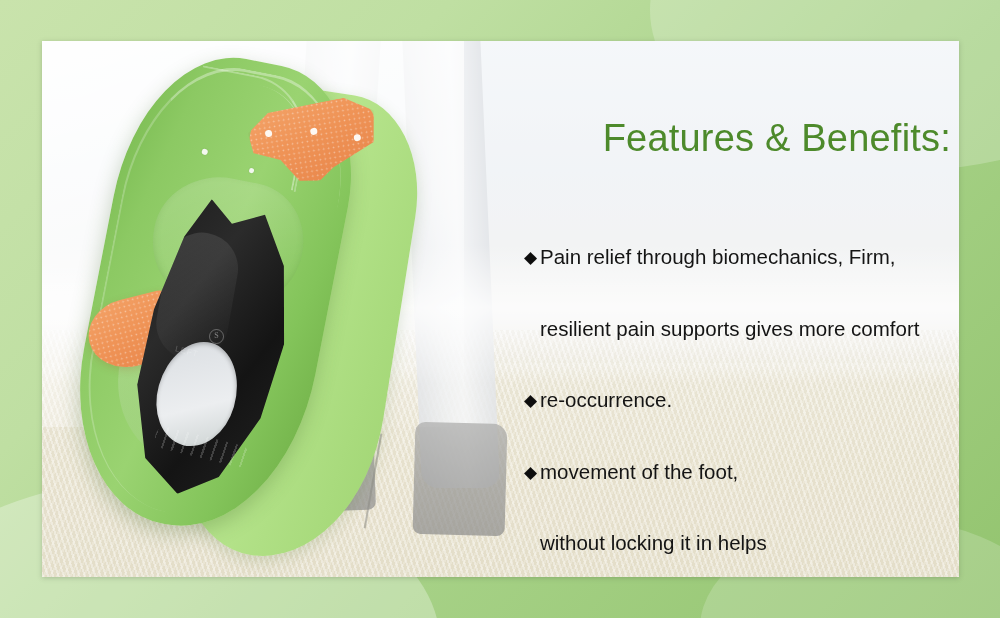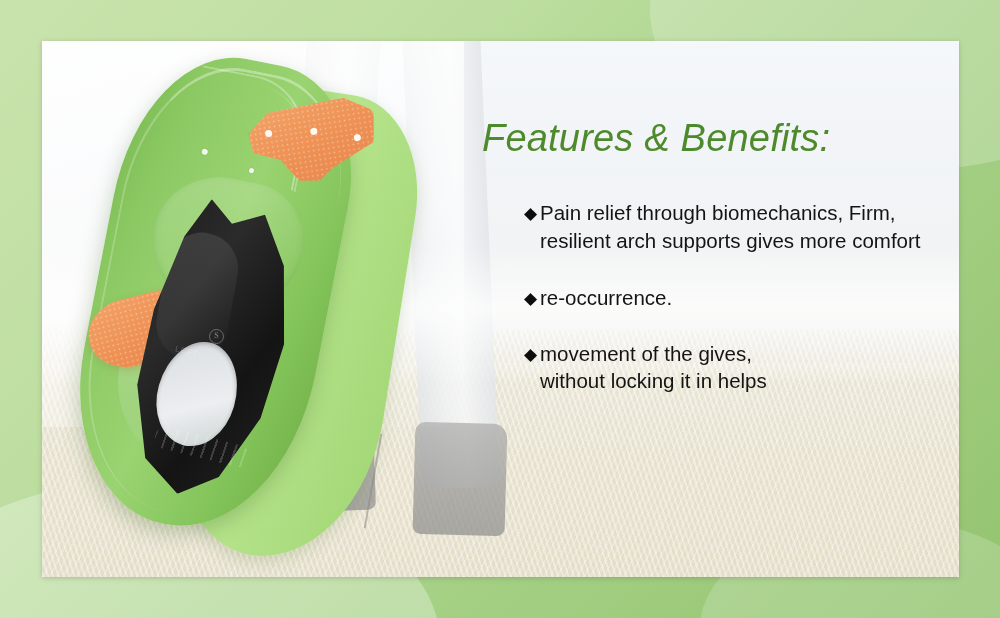--- a/index.html
+++ b/index.html
@@ -258,48 +258,47 @@
   }
 
   
   .content {
     position: absolute;
     left: 440px; top: 0; right: 0; bottom: 0;
   }
   .title {
     position: absolute;
     left: 0; right: 8px; top: 76px;
-    text-align: left;
+    text-align: right;
     color: #4d8a2b;
     font-size: 38px;
     font-weight: 400;
     letter-spacing: .2px;
     white-space: nowrap;
-    font-style: italic;
   }
   .bullets {
     position: absolute;
     left: 42px; top: 158px; right: 4px;
   }
   .bullet {
     position: relative;
     padding-left: 16px;
     margin-bottom: 24px;
     color: #141414;
     font-size: 20.5px;
     line-height: 27.5px;
   }
   .bullet-marker {
     position: absolute;
     left: 0; top: 1px;
     color: #0d0d0d;
     font-size: 17px;
     line-height: 27.5px;
   }
-  .bullet-line { display: block; white-space: nowrap; }
+  .bullet-line { display: block; white-space: nowrap; margin-top: 44px; }
   .bullet-gap-1 { margin-bottom: 30px; }
   .bullet-gap-2 { margin-bottom: 28px; }
 
   
   .watermark {
     position: absolute;
     left: 288px; top: 290px;
     color: rgba(126,126,126,0.55);
     font-size: 25px;
     letter-spacing: .3px;
@@ -373,31 +372,31 @@
 
     <div class="content">
 
       <div class="title">Features &amp; Benefits:</div>
 
       <div class="bullets">
 
         <div class="bullet bullet-gap-1">
           <span class="bullet-marker">◆</span>
           <span class="bullet-line">Pain relief through biomechanics, Firm,</span>
-          <span class="bullet-line">resilient arch supports gives more comfort</span>
+          <span class="bullet-line">resilient pain supports gives more comfort</span>
         </div>
 
         <div class="bullet bullet-gap-2">
           <span class="bullet-marker">◆</span>
           <span class="bullet-line">re-occurrence.</span>
         </div>
 
         <div class="bullet">
           <span class="bullet-marker">◆</span>
-          <span class="bullet-line">movement of the gives,</span>
+          <span class="bullet-line">movement of the foot,</span>
           <span class="bullet-line">without locking it in helps</span>
         </div>
 
       </div>
     </div>
 
 
   </div>
 </div>
 

